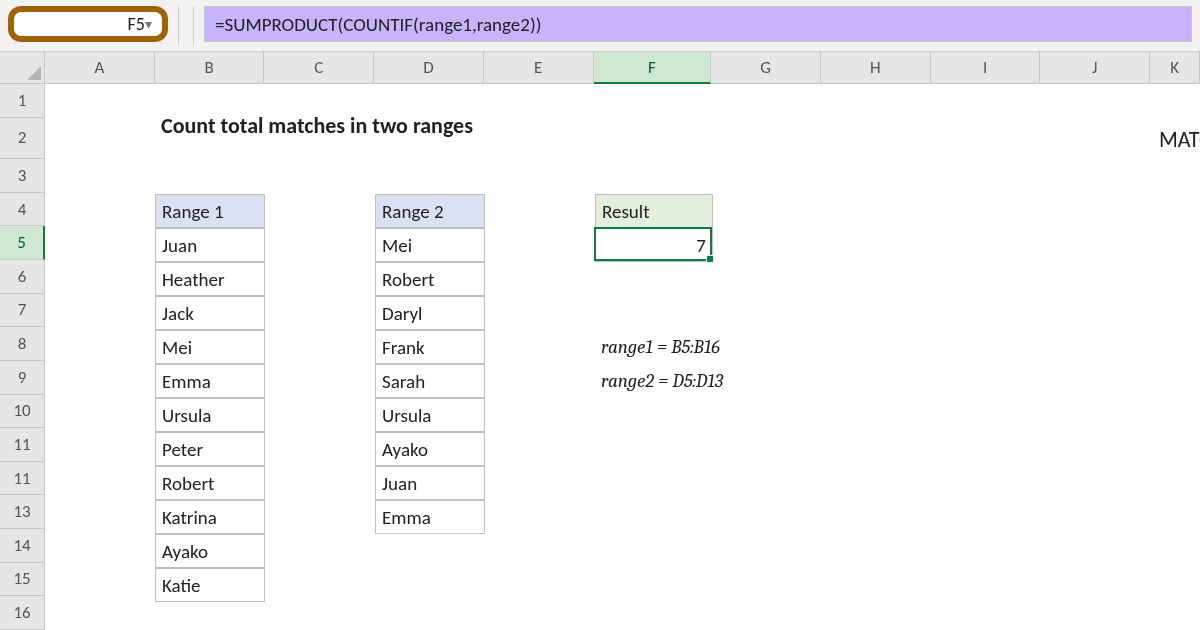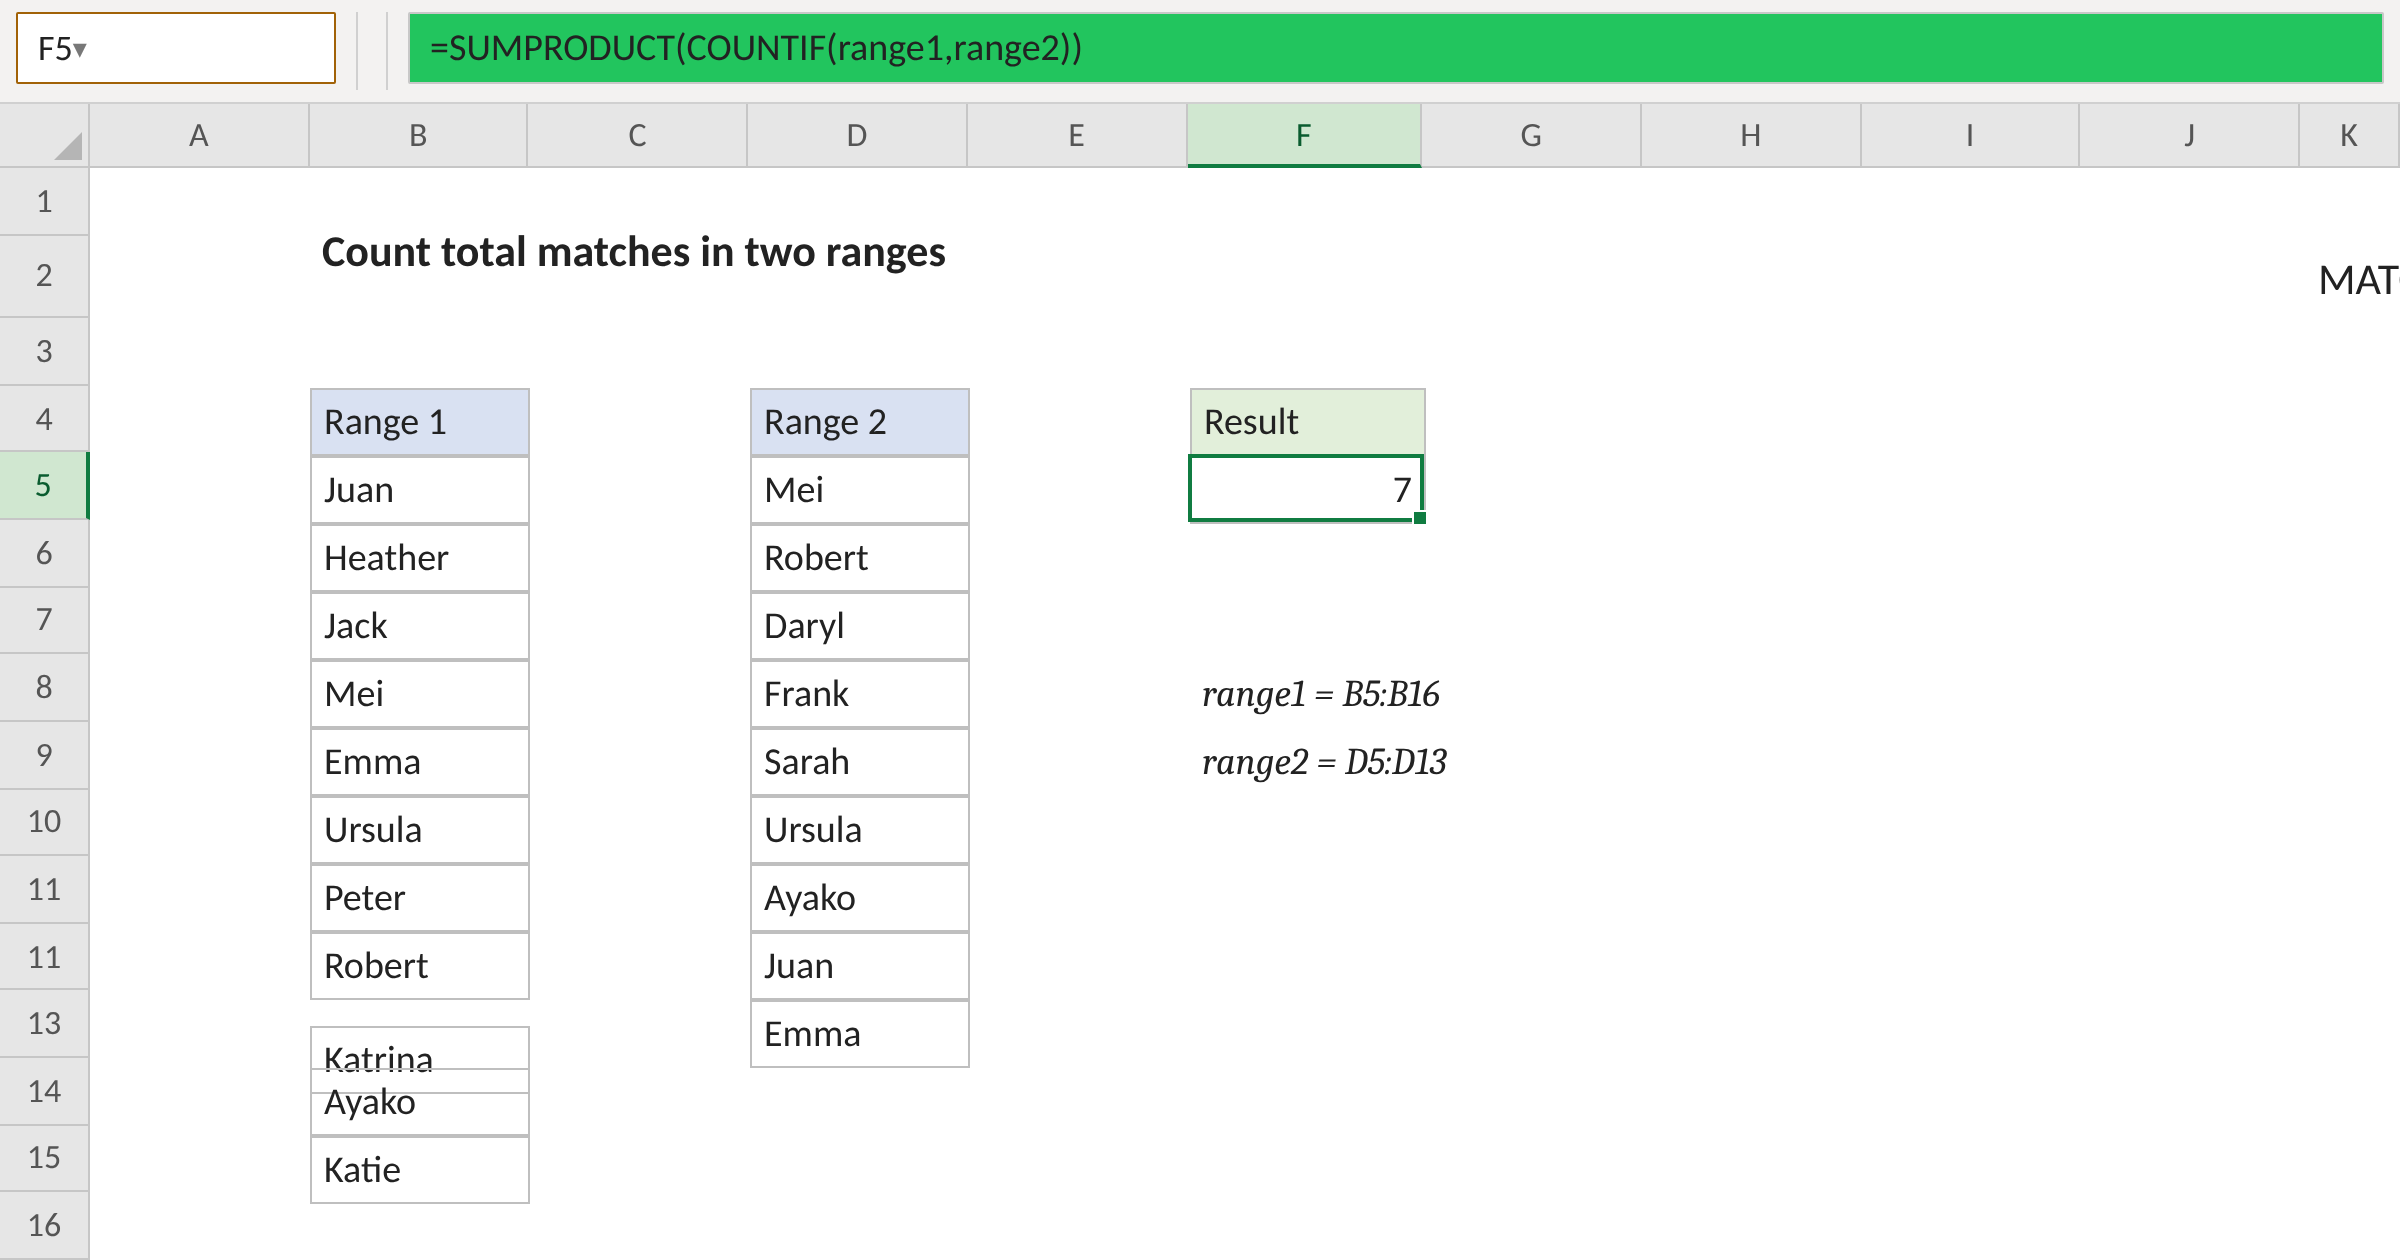--- a/index.html
+++ b/index.html
@@ -21,26 +21,26 @@
     border-bottom: 1px solid #d0d0d0;
     display: flex;
     align-items: stretch;
     padding: 6px 8px;
     gap: 6px;
   }
   .name-box-wrap {
     display: flex;
     align-items: center;
     background: #ffffff;
-    border: 1px solid #a16207;
-    border-radius: 1px;
+    border: 6px solid #a16207;
+    border-radius: 13px;
     width: 160px;
     height: 36px;
     padding: 0 10px;
-    justify-content: flex-start;
+    justify-content: flex-end;
     font-size: 18px;
   }
   .name-box-wrap .chev {
     font-size: 14px;
     color: #787878;
   }
   .vdiv {
     width: 1px;
     background: #d0d0d0;
     margin: 0 4px;
@@ -58,21 +58,21 @@
   }
   .fb-btn svg { display: block; }
   .fx-label {
     font-family: "Cambria Math", Georgia, serif;
     font-style: italic;
     font-size: 20px;
     color: #555;
   }
   .formula-input {
     flex: 1;
-    background: #22c55e;
+    background: #c4b5fd;
     border: 1px solid #c8c8c8;
     border-radius: 1px;
     height: 36px;
     padding: 0 10px;
     display: flex;
     align-items: center;
     font-size: 19px;
   }
 
   
@@ -257,21 +257,21 @@
       <div class="cell header-cell" style="position: absolute; left: 330px; top: 110px; width: 110px; height: 34px;">Range 2</div>
       <div class="cell header-cell result-header" style="position: absolute; left: 550px; top: 110px; width: 118px; height: 34px;">Result</div>
       <div class="cell bordered" style="position: absolute; left: 110px; top: 144px; width: 110px; height: 34px;">Juan</div>
       <div class="cell bordered" style="position: absolute; left: 110px; top: 178px; width: 110px; height: 34px;">Heather</div>
       <div class="cell bordered" style="position: absolute; left: 110px; top: 212px; width: 110px; height: 34px;">Jack</div>
       <div class="cell bordered" style="position: absolute; left: 110px; top: 246px; width: 110px; height: 34px;">Mei</div>
       <div class="cell bordered" style="position: absolute; left: 110px; top: 280px; width: 110px; height: 34px;">Emma</div>
       <div class="cell bordered" style="position: absolute; left: 110px; top: 314px; width: 110px; height: 34px;">Ursula</div>
       <div class="cell bordered" style="position: absolute; left: 110px; top: 348px; width: 110px; height: 34px;">Peter</div>
       <div class="cell bordered" style="position: absolute; left: 110px; top: 382px; width: 110px; height: 34px;">Robert</div>
-      <div class="cell bordered" style="position: absolute; left: 110px; top: 416px; width: 110px; height: 34px; margin-top: 13px;">Katrina</div>
+      <div class="cell bordered" style="position: absolute; left: 110px; top: 416px; width: 110px; height: 34px;">Katrina</div>
       <div class="cell bordered" style="position: absolute; left: 110px; top: 450px; width: 110px; height: 34px;">Ayako</div>
       <div class="cell bordered" style="position: absolute; left: 110px; top: 484px; width: 110px; height: 34px;">Katie</div>
       <div class="cell bordered" style="position: absolute; left: 330px; top: 144px; width: 110px; height: 34px;">Mei</div>
       <div class="cell bordered" style="position: absolute; left: 330px; top: 178px; width: 110px; height: 34px;">Robert</div>
       <div class="cell bordered" style="position: absolute; left: 330px; top: 212px; width: 110px; height: 34px;">Daryl</div>
       <div class="cell bordered" style="position: absolute; left: 330px; top: 280px; width: 110px; height: 34px;">Sarah</div>
       <div class="cell bordered" style="position: absolute; left: 330px; top: 246px; width: 110px; height: 34px;">Frank</div>
       <div class="cell bordered" style="position: absolute; left: 330px; top: 314px; width: 110px; height: 34px;">Ursula</div>
       <div class="cell bordered" style="position: absolute; left: 330px; top: 348px; width: 110px; height: 34px;">Ayako</div>
       <div class="cell bordered" style="position: absolute; left: 330px; top: 382px; width: 110px; height: 34px;">Juan</div>

